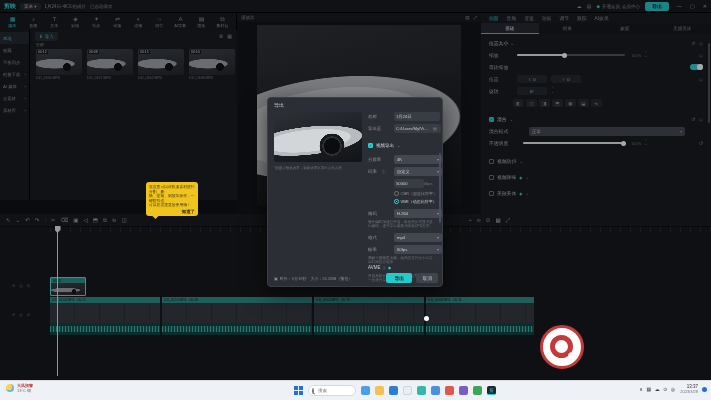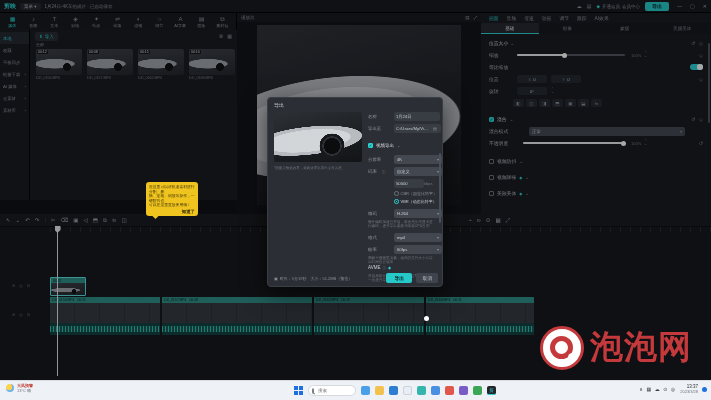--- a/index.html
+++ b/index.html
@@ -594,21 +594,20 @@
     <span>时长：1分19秒　大小：51.2MB（预估）</span>
   </span>
   <span class="abs" style="right:30px;bottom:3px;background:#27c8c8;color:#05262a;font-size:4.8px;font-weight:bold;border-radius:2px;padding:2px 8px">导出</span>
   <span class="abs" style="right:4px;bottom:3px;background:#3f434b;color:#c5cad0;font-size:4.8px;border-radius:2px;padding:2px 6px">取消</span>
 
   <span class="scroll" style="right:1.5px;top:55px;height:70px"></span>
 </div>
 
 <div id="wm" class="abs">
   <div class="wm-logo"></div>
-  <span class="wm-text">泡泡网</span>
 </div>
 
 <div id="taskbar" class="abs">
   <div class="abs r" style="left:6px;top:2px;gap:3px">
     <span style="width:8px;height:8px;border-radius:50%;background:radial-gradient(circle at 35% 35%,#ffd24a 0 45%,#6db3e8 46% 100%)"></span>
     <span class="col">
       <span class="f4" style="color:#c2483f;font-weight:bold">大风预警</span>
       <span class="f4" style="color:#70767e">13°C 晴</span>
     </span>
   </div>

